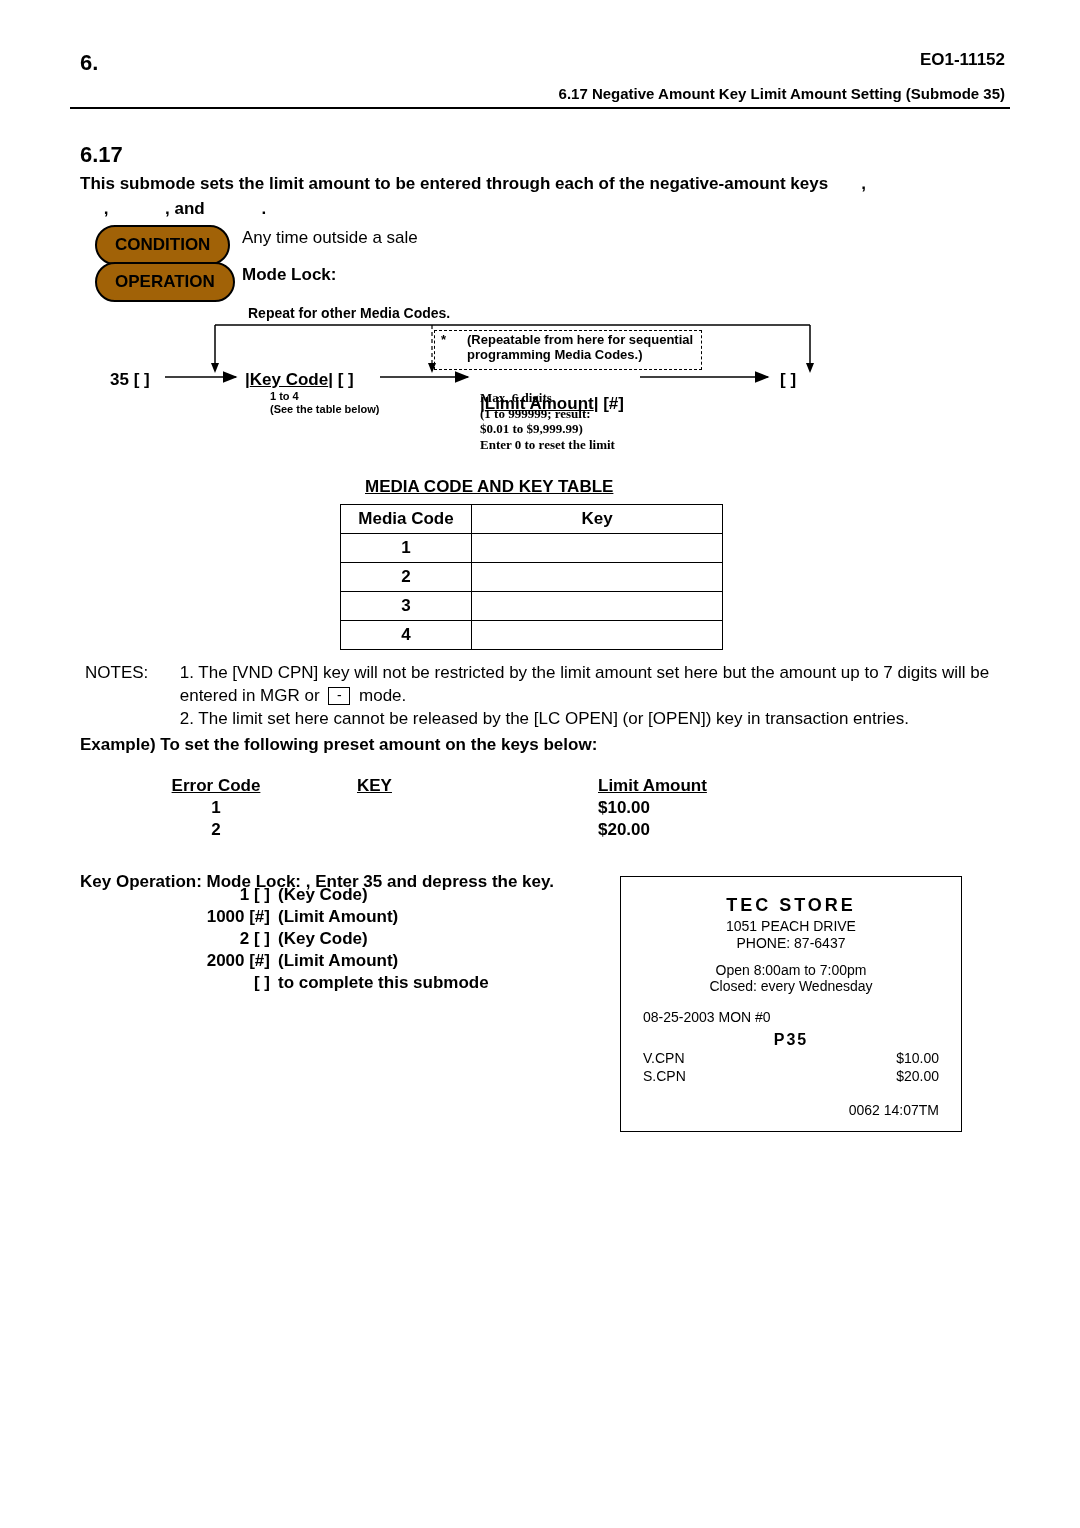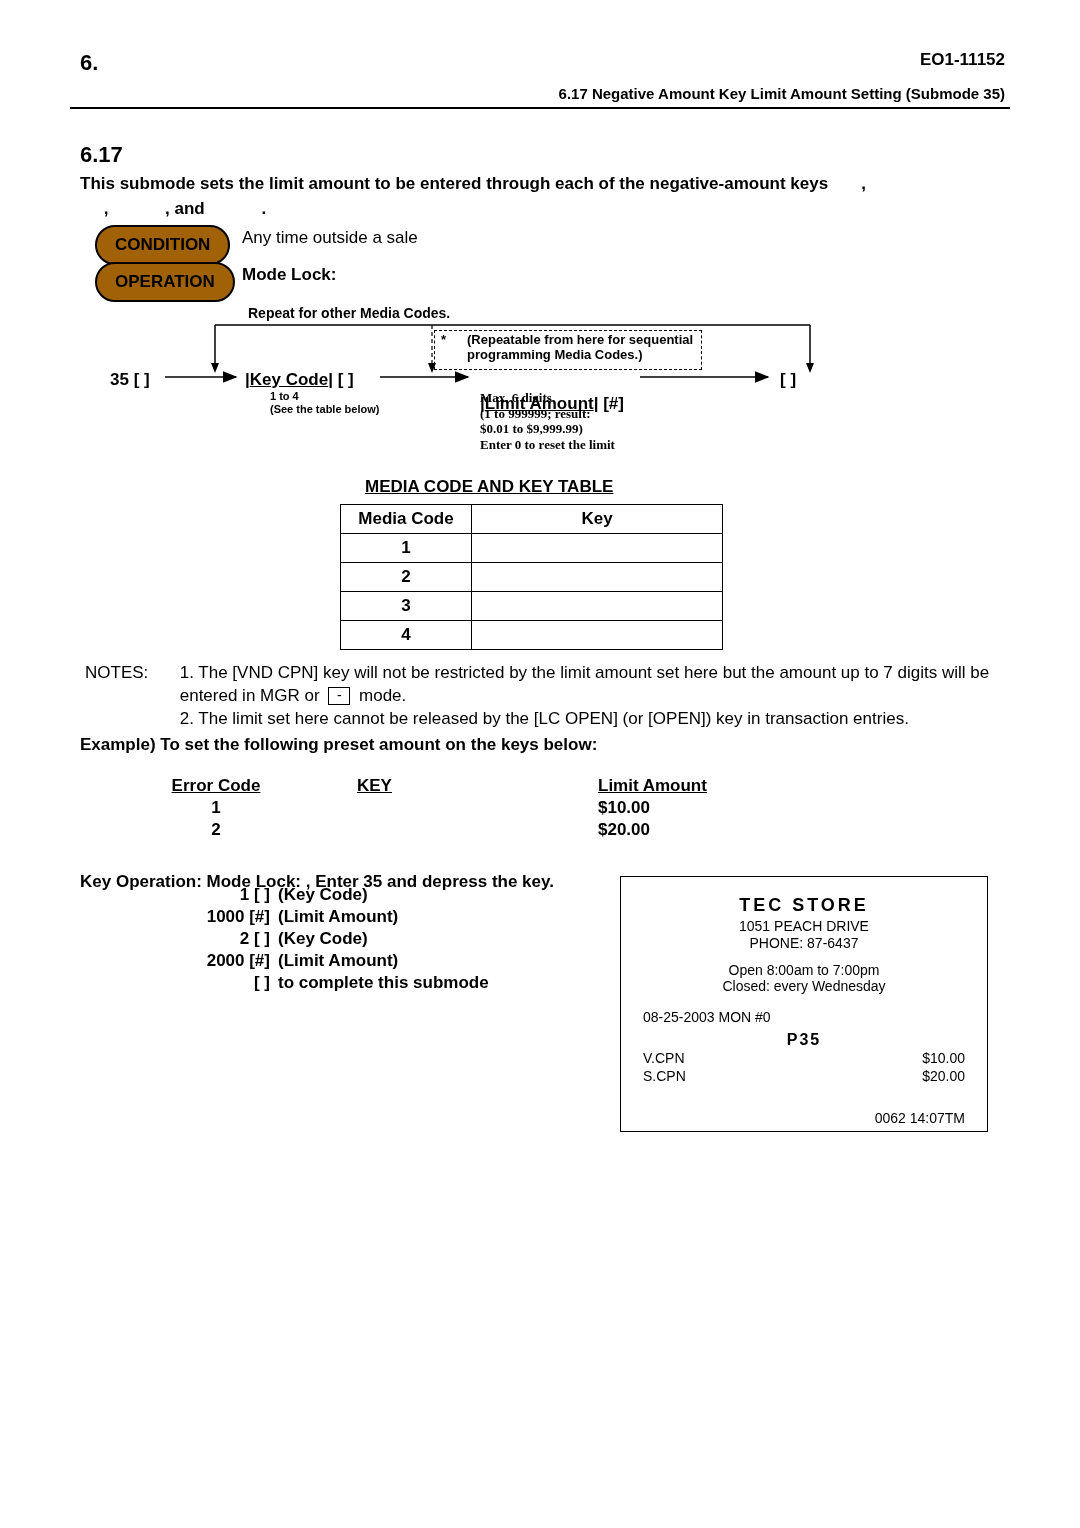--- a/index.html
+++ b/index.html
@@ -255,21 +255,21 @@
     line-height: 1.3;
   }
   .keyop-steps .row { display: flex; }
   .keyop-steps .c1 { width: 110px; text-align: right; padding-right: 8px; }
   .keyop-steps .c2 { width: 280px; }
 
   .receipt {
     position: absolute;
     top: 876px;
     left: 620px;
-    width: 368px;
+    width: 342px;
     height: 256px;
     border: 1px solid #000;
     font-family: "Courier New", monospace;
     font-size: 15px;
     padding: 18px 22px 10px 22px;
     box-sizing: border-box;
   }
   .receipt .store {
     text-align: center;
     font-family: Arial, sans-serif;
@@ -298,21 +298,21 @@
     display: flex;
     justify-content: space-between;
     font-family: Arial, sans-serif;
     font-size: 14px;
     line-height: 1.3;
   }
   .receipt .tm {
     text-align: right;
     font-family: Arial, sans-serif;
     font-size: 14px;
-    margin-top: 24px;
+    margin-top: 16px;
   }
 
   .page-num {
     position: absolute;
     bottom: 58px;
     left: 0;
     width: 1080px;
     text-align: center;
     font-weight: bold;
   }

